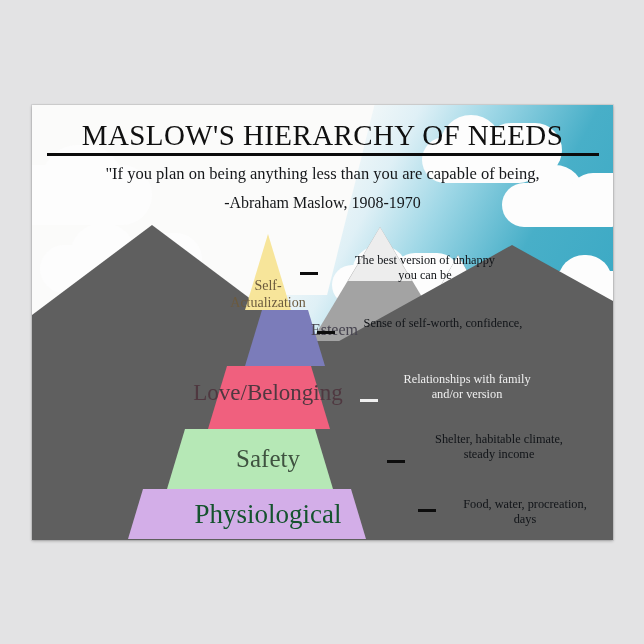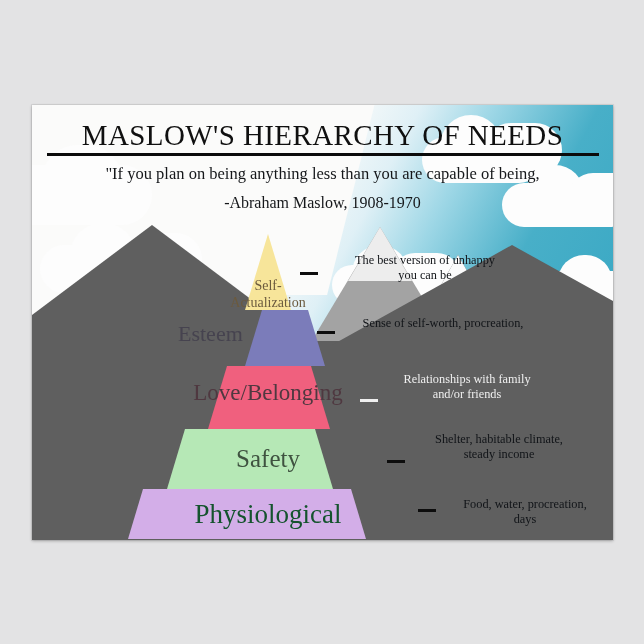--- a/index.html
+++ b/index.html
@@ -159,21 +159,21 @@
       </div>
       <div style="position:absolute;left:186px;top:173px;width:100px;text-align:center;color:#6b5a3e;font-size:14px;line-height:1.18;">
         <div>Self-</div>
         <div>Actualization</div>
       </div>
 
       <div class="tier" style="left:213px;top:205px;width:0;height:0;border-style:solid;border-color:transparent;
                   border-width:0 0 56px 0;border-left-width:17px;border-right-width:17px;
                   border-bottom-color:#7b7cba;width:46px;">
       </div>
-      <div style="position:absolute;left:146px;top:216px;width:180px;text-align:left;color:#46434f;font-size:22px;">
+      <div style="position:absolute;left:146px;top:216px;width:180px;text-align:right;color:#46434f;font-size:16px;">
         <span>Esteem</span>
       </div>
 
       <div class="tier" style="left:176px;top:261px;width:0;height:0;border-style:solid;border-color:transparent;
                   border-width:0 0 63px 0;border-left-width:19px;border-right-width:19px;
                   border-bottom-color:#f0607e;width:84px;">
       </div>
       <div style="position:absolute;left:116px;top:275px;width:240px;text-align:center;color:#4f3840;font-size:23px;">
         <span>Love/Belonging</span>
       </div>
@@ -196,27 +196,27 @@
     </div>
 
     <div class="dash" style="left:268px;top:167px;width:18px;"></div>
     <div class="anno" style="left:288px;top:148px;width:210px;">
       <div>The best version of unhappy</div>
       <div>you can be</div>
     </div>
 
     <div class="dash" style="left:285px;top:226px;width:18px;"></div>
     <div class="anno" style="left:303px;top:211px;width:216px;">
-      <div>Sense of self-worth, procreation,</div>
+      <div>Sense of self-worth, confidence,</div>
     </div>
 
     <div class="dash light" style="left:328px;top:294px;width:18px;"></div>
     <div class="anno light" style="left:345px;top:267px;width:180px;">
       <div>Relationships with family</div>
-      <div>and/or friends</div>
+      <div>and/or version</div>
     </div>
 
     <div class="dash" style="left:355px;top:355px;width:18px;"></div>
     <div class="anno" style="left:372px;top:327px;width:190px;">
       <div>Shelter, habitable climate,</div>
       <div>steady income</div>
     </div>
 
     <div class="dash" style="left:386px;top:404px;width:18px;"></div>
     <div class="anno" style="left:402px;top:392px;width:182px;">

